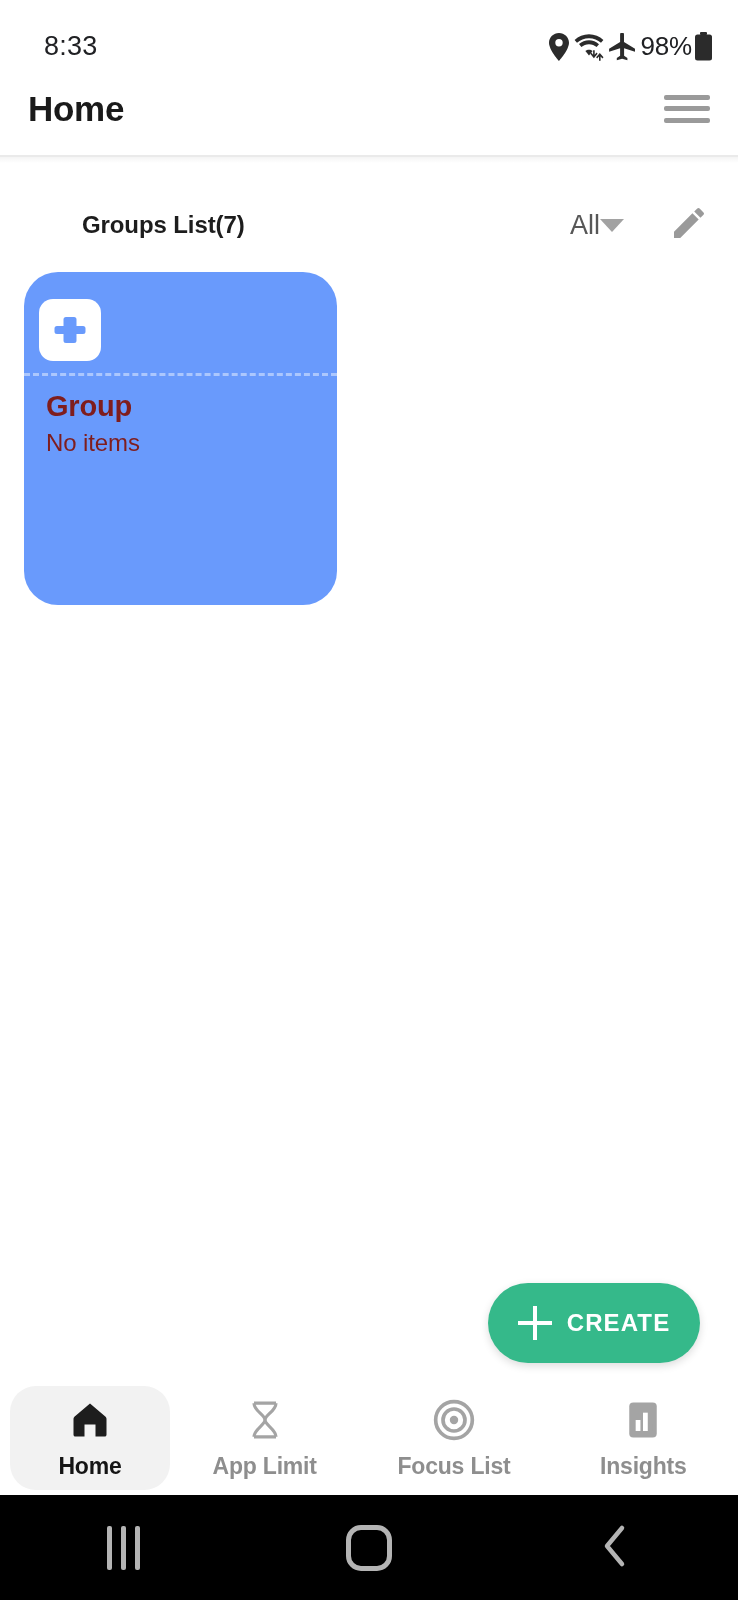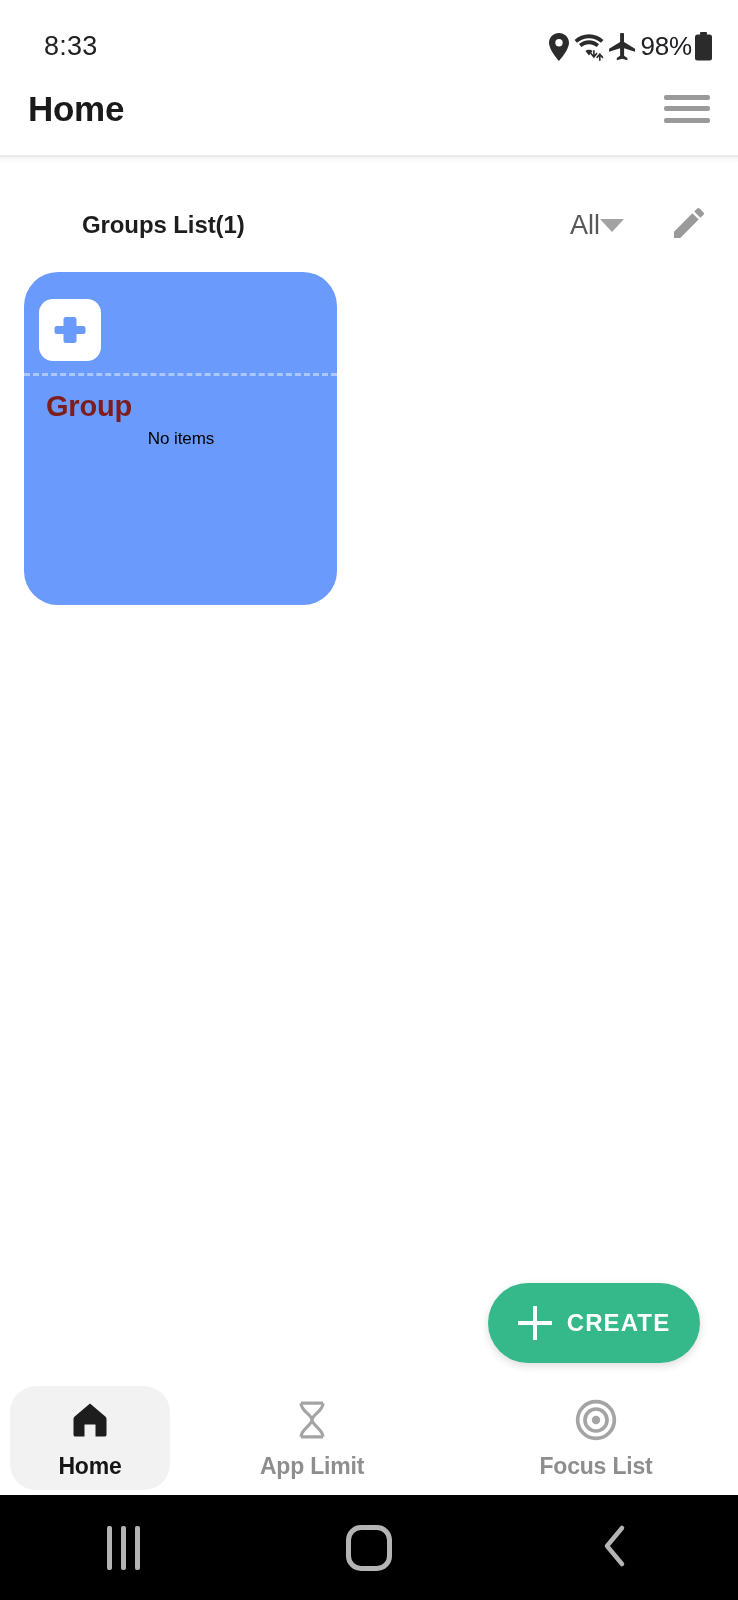--- a/index.html
+++ b/index.html
@@ -136,21 +136,21 @@
   }
   .card-body {
     position:absolute; top:118px; left:22px;
     width:270px;
   }
   .card-name {
     font-size:29px; font-weight:bold; color:#7f1d1d;
     letter-spacing:-.2px; margin-bottom:6px;
   }
   .card-sub {
-    font-size:17px; color:#000000; letter-spacing:-.1px;text-align:center;
+    font-size:24px; color:#7f1d1d; letter-spacing:-.1px;
   }
 
   
   .fab {
     position:absolute; left:488px; top:1283px;
     width:212px; height:80px;
     background:#35b98a;
     border-radius:40px;
     display:flex; align-items:center; justify-content:center;
     gap:15px;
@@ -268,21 +268,21 @@
     <div class="hamburger">
       <span></span>
         <span></span>
         <span></span>
     </div>
   </div>
   <div class="appbar-divider"></div>
   <div class="appbar-shadow"></div>
 
   <div class="list-header">
-    <div class="list-title">Groups List(1)</div>
+    <div class="list-title">Groups List(7)</div>
     <div class="list-header-right">
       <div class="filter-select">
         <span class="filter-label">All</span>
         <span class="caret"></span>
       </div>
       <div class="edit-btn">
         <span>
           <svg width="40" height="40" viewBox="0 0 24 24">
               <path d="M3 17.25V21h3.75L17.81 9.94l-3.75-3.75L3 17.25zM20.71 7.04a1 1 0 0 0 0-1.41l-2.34-2.34a1 1 0 0 0-1.41 0l-1.83 1.83 3.75 3.75 1.83-1.83z" fill="#9a9a9a"></path>
             </svg>
@@ -339,20 +339,31 @@
       <div class="nav-icon">
         <svg width="44" height="44" viewBox="0 0 24 24">
           <circle cx="12" cy="12" r="10" fill="none" stroke="#a4a4a4" stroke-width="2"></circle>
           <circle cx="12" cy="12" r="6" fill="none" stroke="#a4a4a4" stroke-width="2"></circle>
           <circle cx="12" cy="12" r="2.3" fill="#a4a4a4"></circle>
         </svg>
       </div>
       <div class="nav-label">Focus List</div>
     </div>
 
+    <div class="nav-item">
+      <div class="nav-icon">
+        <svg width="44" height="44" viewBox="0 0 24 24">
+          <rect x="4.5" y="2.5" width="15" height="19" rx="2.2" fill="#a4a4a4"></rect>
+          <rect x="8" y="12" width="2.6" height="6" fill="#ffffff"></rect>
+          <rect x="12" y="8" width="2.6" height="10" fill="#ffffff"></rect>
+          <rect x="15.3" y="14" width="2.1" height="4" fill="#a4a4a4"></rect>
+        </svg>
+      </div>
+      <div class="nav-label">Insights</div>
+    </div>
   </div>
 
   <div class="sys-nav">
     <div class="sys-btn">
       <span class="sys-recents">
           <i></i>
           <i></i>
           <i></i>
         </span>
     </div>

